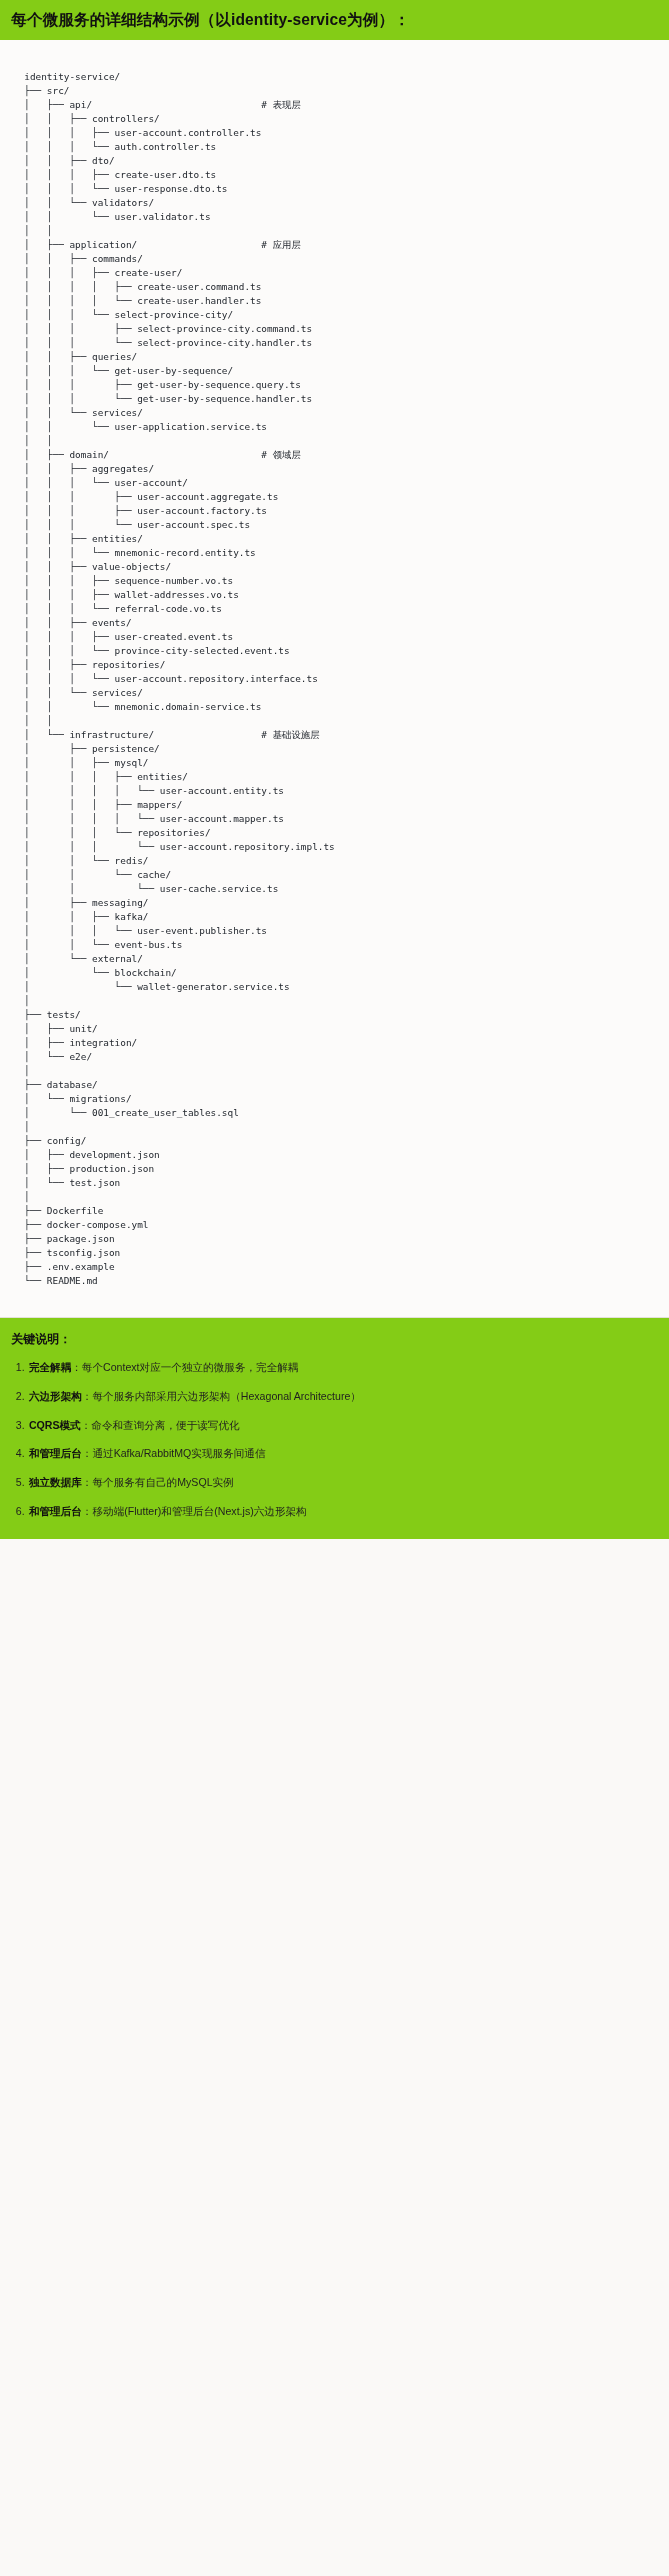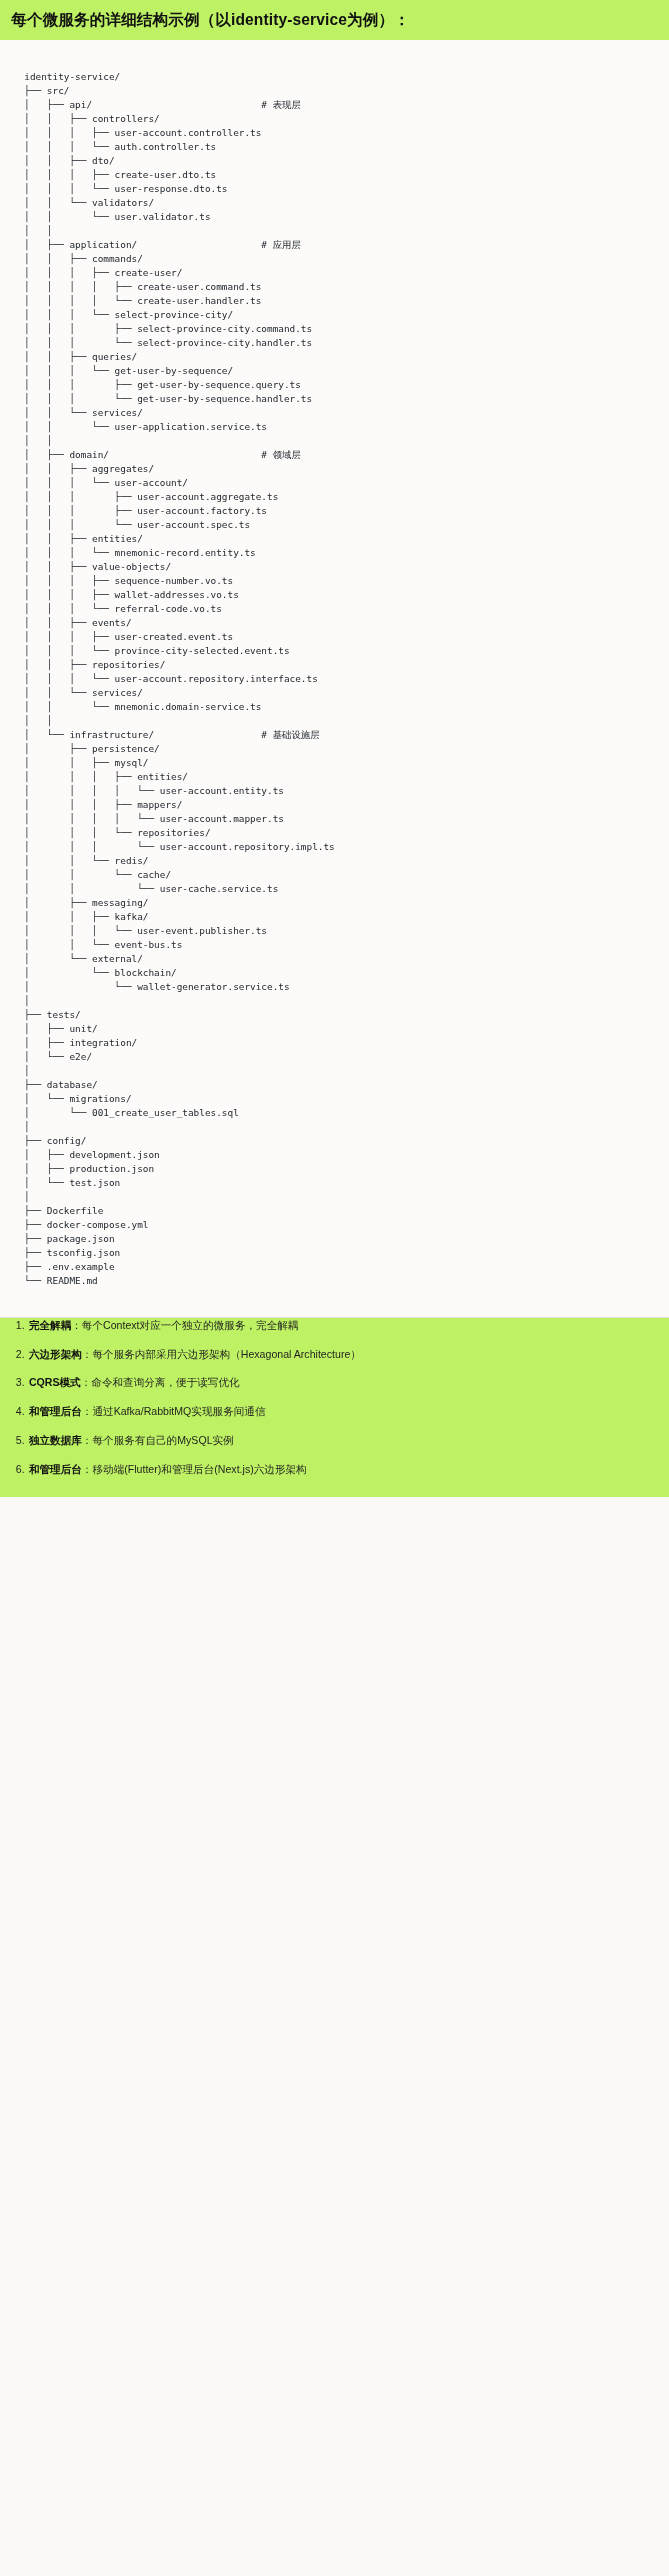--- a/index.html
+++ b/index.html
@@ -8,21 +8,21 @@
     background: #faf9f7;
   }
   body {
     width: 669px;
     font-family: "Liberation Sans", sans-serif;
     color: #1a1a1a;
     -webkit-font-smoothing: antialiased;
   }
   .page {
     width: 669px;
-    background: #bef264;
+    background: #84cc16;
     box-sizing: border-box;
   }
   
   .doc-title {
     font-family: "Liberation Sans", sans-serif;
     font-weight: bold;
     font-size: 15.6px;
     line-height: 1.35;
     color: #111111;
     padding: 8.8px 11.3px 10px 11.3px;
@@ -181,20 +181,21 @@
 ├── docker-compose.yml
 ├── package.json
 ├── tsconfig.json
 ├── .env.example
 └── README.md</pre>
   </div>
 
   <div class="rule"></div>
 
   <div class="notes">
+    <div class="notes-title">关键说明：</div>
 
     <ol class="notes-list">
       <li>
         <span class="k">完全解耦</span><span>：每个Context对应一个独立的微服务，完全解耦</span>
       </li>
       <li>
         <span class="k">六边形架构</span><span>：每个服务内部采用六边形架构（Hexagonal Architecture）</span>
       </li>
       <li>
         <span class="k">CQRS模式</span><span>：命令和查询分离，便于读写优化</span>

